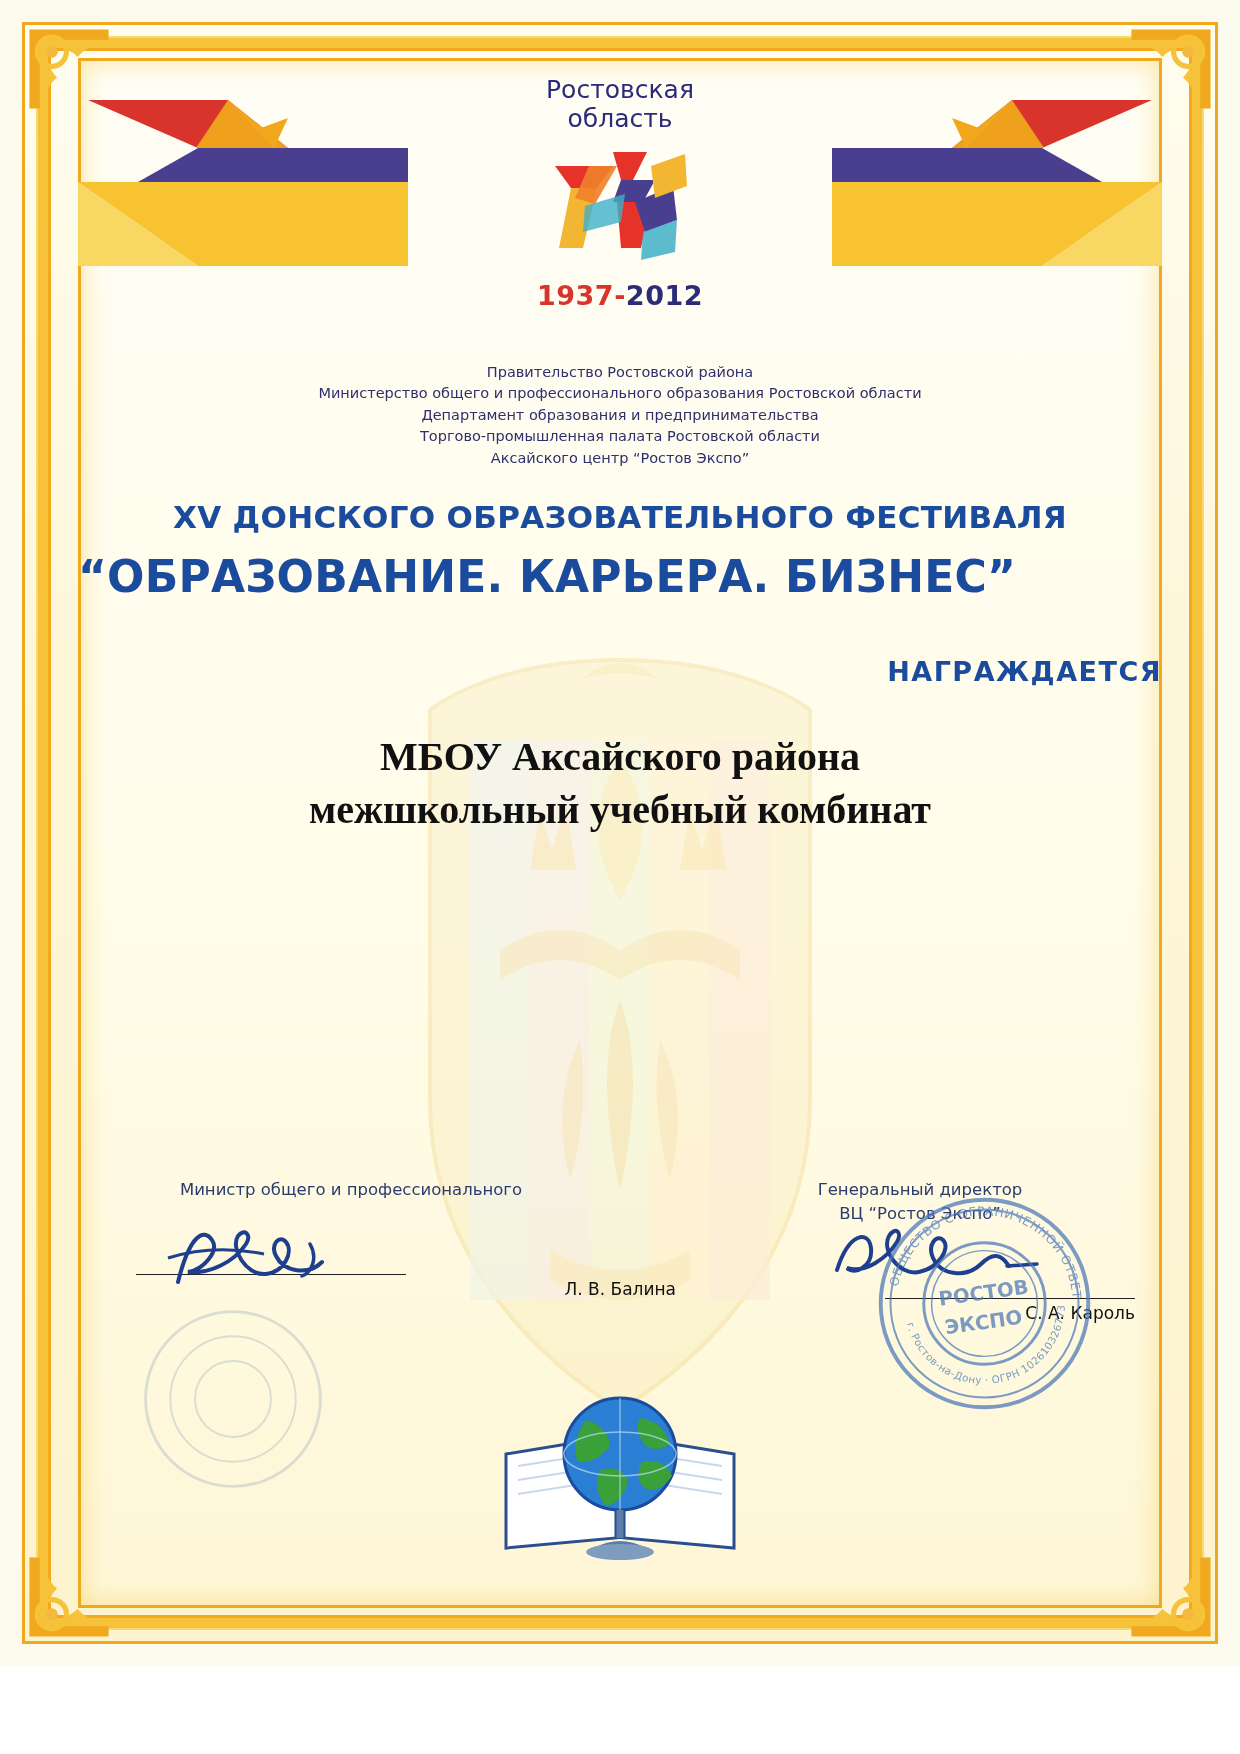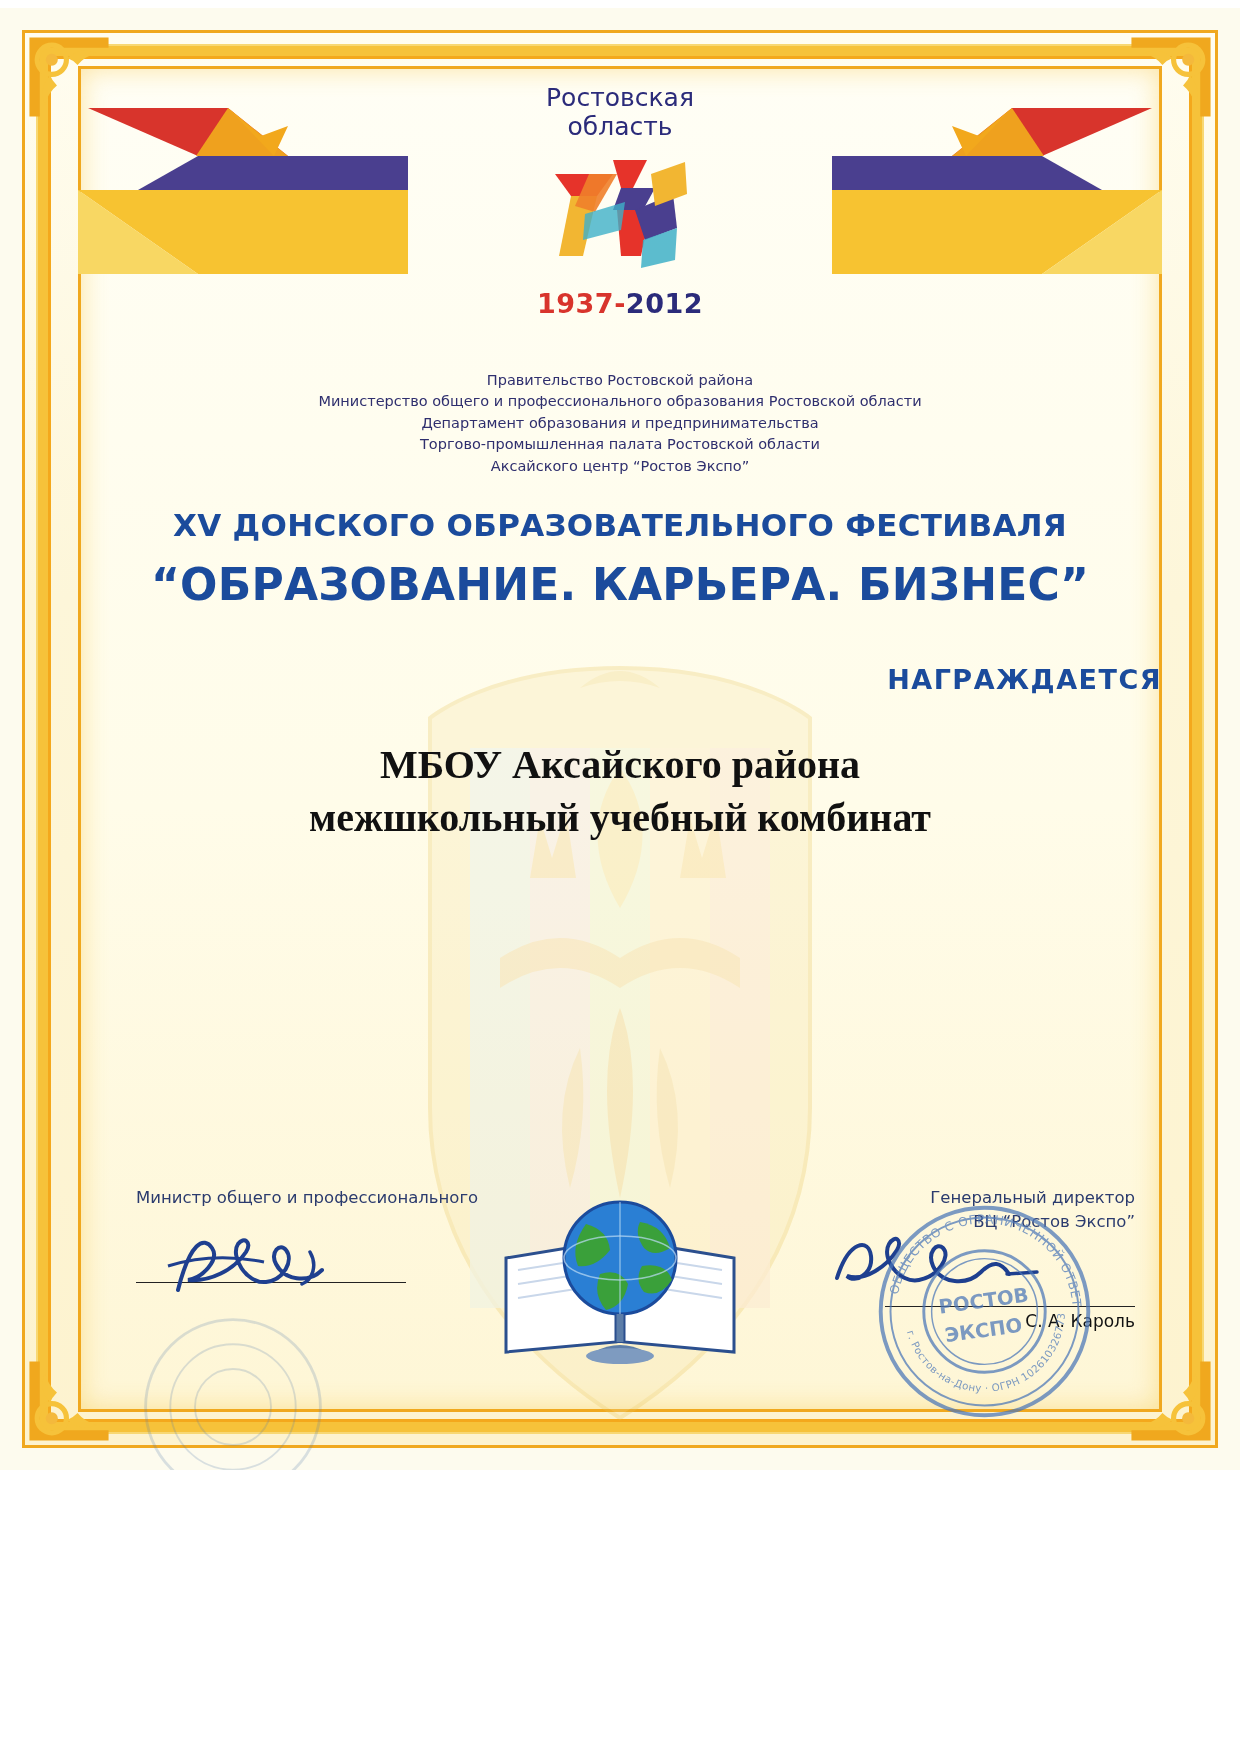--- a/index.html
+++ b/index.html
@@ -6,22 +6,22 @@
     margin: 0;
     padding: 0;
     background: #ffffff;
   }
   body {
     font-family: "Liberation Sans", sans-serif;
   }
   .page {
     position: relative;
     width: 1240px;
-    height: 1462px;
-    margin: 8px auto;
+    height: 1666px;
+    margin: 0 auto;
     background: #fdfbee;
     overflow: hidden;
   }
 
   
   .border-outer {
     position: absolute;
     left: 22px; top: 22px; right: 22px; bottom: 22px;
     border: 3px solid #f0a81e;
     background:
@@ -147,21 +147,20 @@
     margin-top: 30px;
     text-align: center;
     font-size: 31px;
     font-weight: bold;
     color: #1b4b9c;
     letter-spacing: 0.3px;
     font-family: "DejaVu Sans", sans-serif;
   }
   .fest-name {
     margin-top: 16px;
-    text-align: center;
     font-size: 44px;
     font-weight: bold;
     color: #1b4b9c;
     letter-spacing: 0.2px;
     font-family: "DejaVu Sans", sans-serif;
   }
 
   .awarded-label {
     margin-top: 54px;
     text-align: right;
@@ -194,20 +193,21 @@
     position: absolute;
     width: 430px;
   }
   .sig-left { left: 58px; }
   .sig-right { right: 27px; text-align: right; }
   .sig-role {
     font-size: 16.5px;
     color: #2b3b6e;
     line-height: 1.45;
     font-family: "DejaVu Sans", sans-serif;
+    text-align: center;
   }
   .sig-line {
     margin-top: 72px;
     border-bottom: 1.5px solid #222;
     width: 270px;
   }
   .sig-right .sig-line { margin-left: auto; width: 250px; }
   .sig-name {
     font-size: 17px;
     color: #111;

